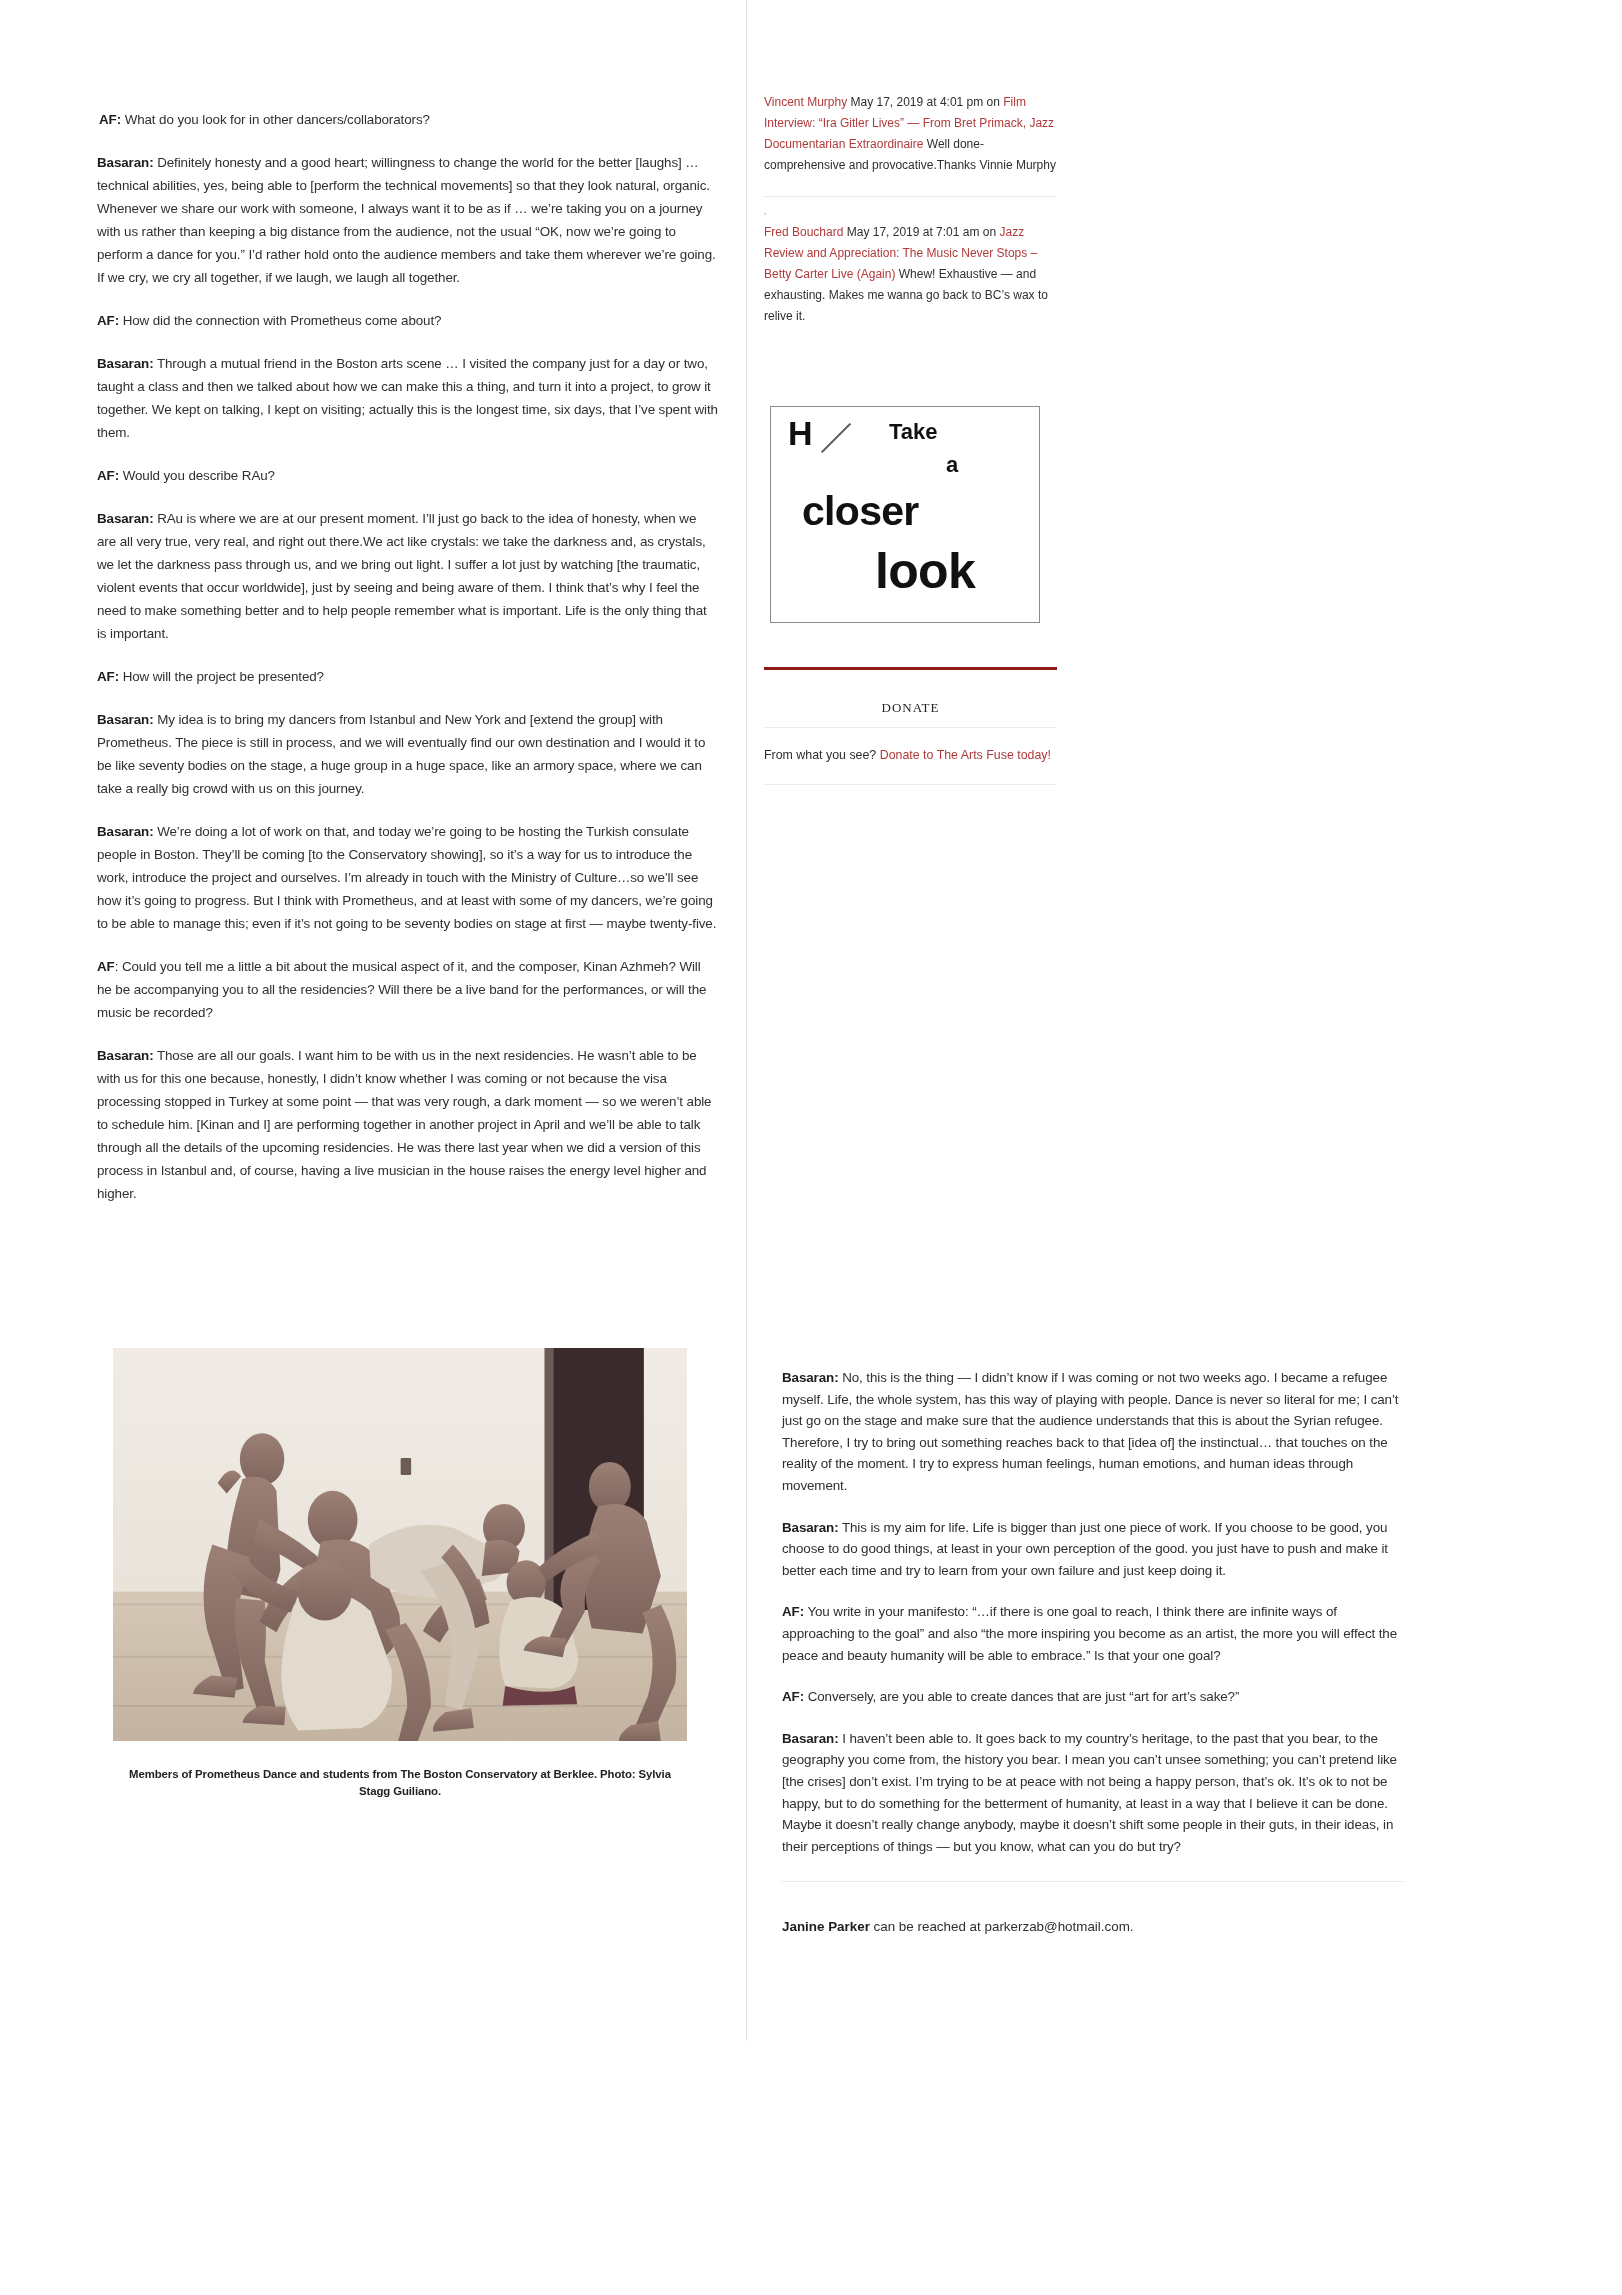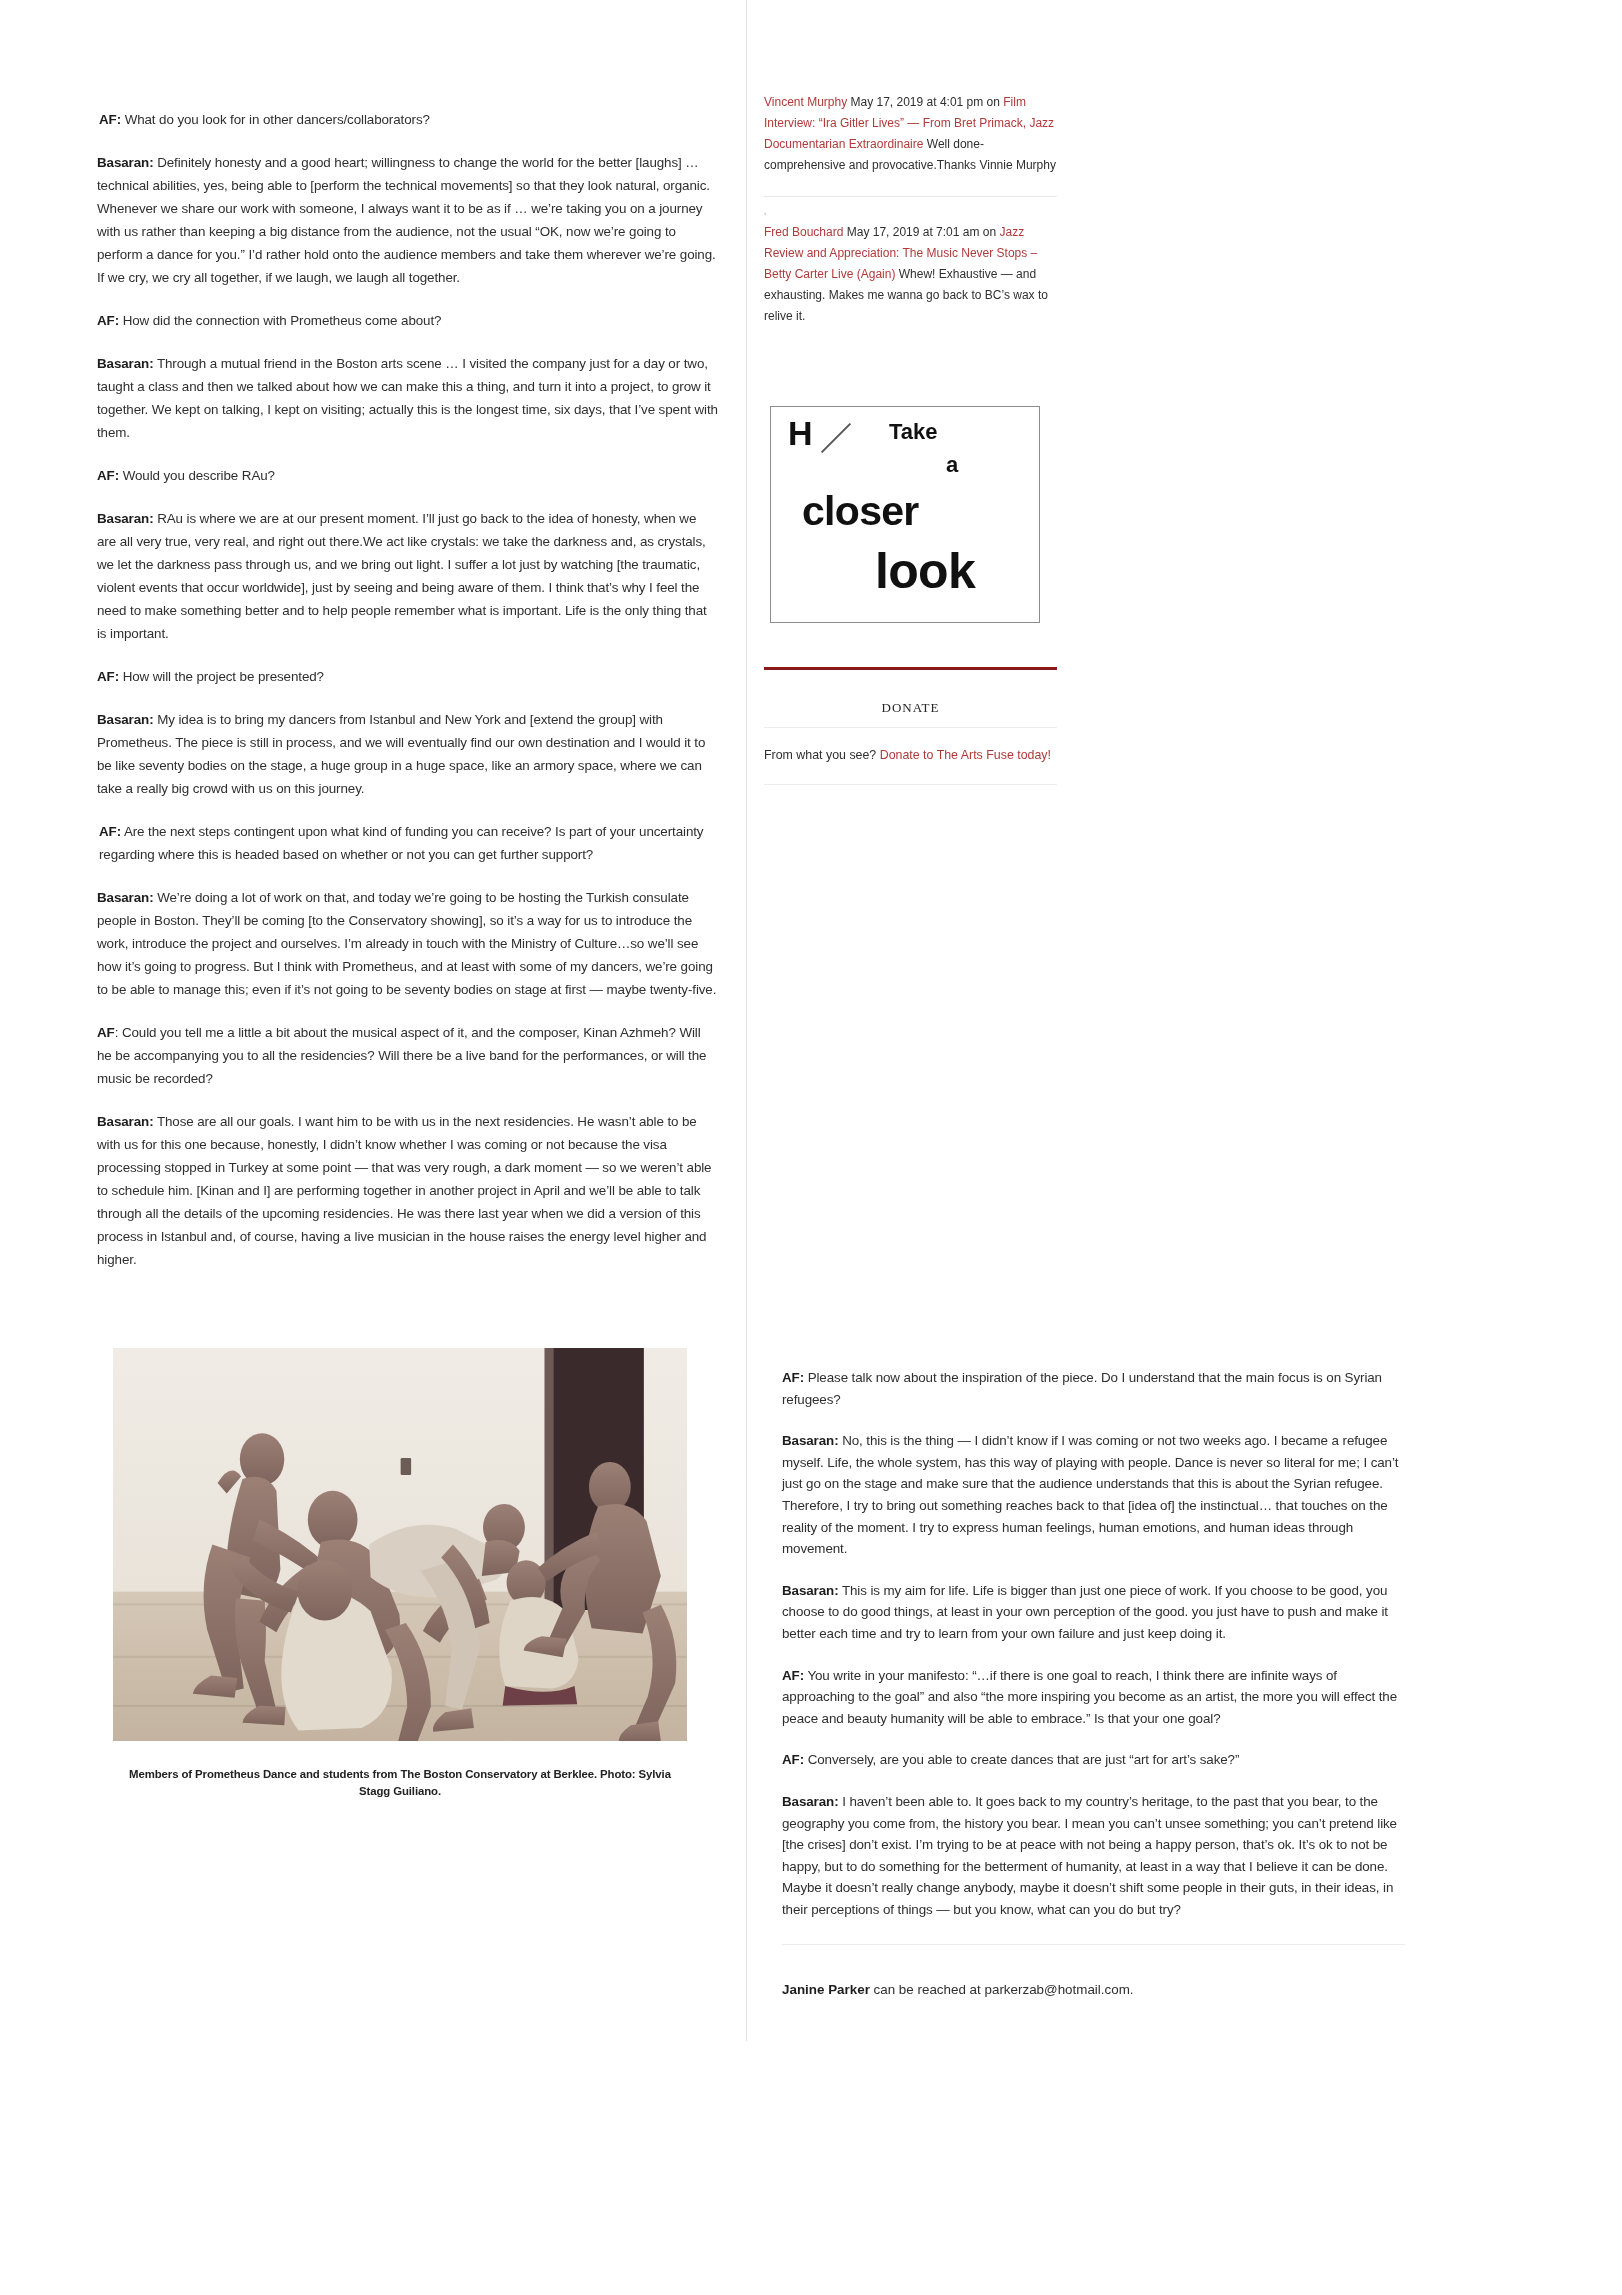--- a/index.html
+++ b/index.html
@@ -253,21 +253,20 @@
     <p><span class="spk">Basaran:</span><span> Through a mutual friend in the Boston arts scene … I visited the company just for a day or two, taught a class and then we talked about how we can make this a thing, and turn it into a project, to grow it together. We kept on talking, I kept on visiting; actually this is the longest time, six days, that I’ve spent with them.</span></p>
 
     <p><span class="spk">AF:</span><span> Would you describe RAu?</span></p>
 
     <p><span class="spk">Basaran:</span><span> RAu is where we are at our present moment. I’ll just go back to the idea of honesty, when we are all very true, very real, and right out there.We act like crystals: we take the darkness and, as crystals, we let the darkness pass through us, and we bring out light. I suffer a lot just by watching [the traumatic, violent events that occur worldwide], just by seeing and being aware of them. I think that’s why I feel the need to make something better and to help people remember what is important. Life is the only thing that is important.</span></p>
 
     <p><span class="spk">AF:</span><span> How will the project be presented?</span></p>
 
     <p><span class="spk">Basaran:</span><span> My idea is to bring my dancers from Istanbul and New York and [extend the group] with Prometheus. The piece is still in process, and we will eventually find our own destination and I would it to be like seventy bodies on the stage, a huge group in a huge space, like an armory space, where we can take a really big crowd with us on this journey.</span></p>
 
-    <p class="qa-indent"><span class="spk">AF:</span><span> Are the next steps contingent upon what kind of funding you can receive? Is part of your uncertainty regarding where this is headed based on whether or not you can get further support?</span></p>
 
     <p><span class="spk">Basaran:</span><span> We’re doing a lot of work on that, and today we’re going to be hosting the Turkish consulate people in Boston. They’ll be coming [to the Conservatory showing], so it’s a way for us to introduce the work, introduce the project and ourselves. I’m already in touch with the Ministry of Culture…so we’ll see how it’s going to progress. But I think with Prometheus, and at least with some of my dancers, we’re going to be able to manage this; even if it’s not going to be seventy bodies on stage at first — maybe twenty-five.</span></p>
 
     <p><span class="spk">AF</span><span>: Could you tell me a little a bit about the musical aspect of it, and the composer, Kinan Azhmeh? Will he be accompanying you to all the residencies? Will there be a live band for the performances, or will the music be recorded?</span></p>
 
     <p><span class="spk">Basaran:</span><span> Those are all our goals. I want him to be with us in the next residencies. He wasn’t able to be with us for this one because, honestly, I didn’t know whether I was coming or not because the visa processing stopped in Turkey at some point — that was very rough, a dark moment — so we weren’t able to schedule him. [Kinan and I] are performing together in another project in April and we’ll be able to talk through all the details of the upcoming residencies. He was there last year when we did a version of this process in Istanbul and, of course, having a live musician in the house raises the energy level higher and higher.</span></p>
   </div>
 
   <figure class="figure" style="margin:0;">
     <div class="photo" role="img" aria-label="Five dancers in a studio, bending and reaching toward one another on a light wood floor.">
@@ -398,21 +397,20 @@
 
   <section class="donate">
     <div class="donate-rule"></div>
     <div class="donate-title">DONATE</div>
     <div class="donate-body"><span>From what you see? </span><span class="lnk">Donate to The Arts Fuse today!</span></div>
     <div class="donate-bottom-rule"></div>
   </section>
 
   <div class="right-col">
 
-    <p><span class="spk">AF:</span><span> Please talk now about the inspiration of the piece. Do I understand that the main focus is on Syrian refugees?</span></p>
 
     <p><span class="spk">Basaran:</span><span> No, this is the thing — I didn’t know if I was coming or not two weeks ago. I became a refugee myself. Life, the whole system, has this way of playing with people. Dance is never so literal for me; I can’t just go on the stage and make sure that the audience understands that this is about the Syrian refugee. Therefore, I try to bring out something reaches back to that [idea of] the instinctual… that touches on the  reality of the moment. I try to express human feelings, human emotions, and human ideas through movement.</span></p>
 
     <p><span class="spk">Basaran:</span><span> This is my aim for life. Life is bigger than just one piece of work. If you choose to be good, you choose to do good things, at least in your own perception of the good. you just have to push and make it better each time and try to learn from your own failure and just keep doing it.</span></p>
 
     <p><span class="spk">AF:</span><span> You write in your manifesto: “…if there is one goal to reach, I think there are infinite ways of approaching to the goal” and also “the more inspiring you become as an artist, the more you will effect the peace and beauty humanity will be able to embrace.” Is that your one goal?</span></p>
 
     <p><span class="spk">AF:</span><span> Conversely, are you able to create dances that are just “art for art’s sake?”</span></p>
 
     <p><span class="spk">Basaran:</span><span> I haven’t been able to. It goes back to my country’s heritage, to the past that you bear, to the geography you come from, the history you bear. I mean you can’t unsee something; you can’t pretend like [the crises] don’t exist. I’m trying to be at peace with not being a happy person, that’s ok. It’s ok to not be happy, but to do something for the betterment of humanity, at least in a way that I believe it can be done. Maybe it doesn’t really change anybody, maybe it doesn’t shift some people in their guts, in their ideas, in their perceptions of things — but you know, what can you do but try?</span></p>

